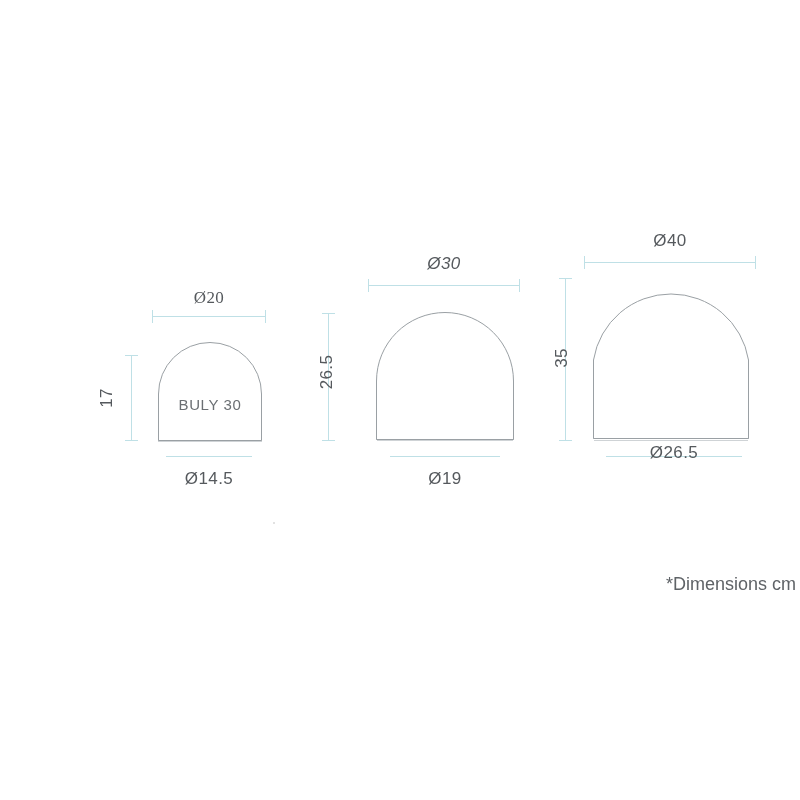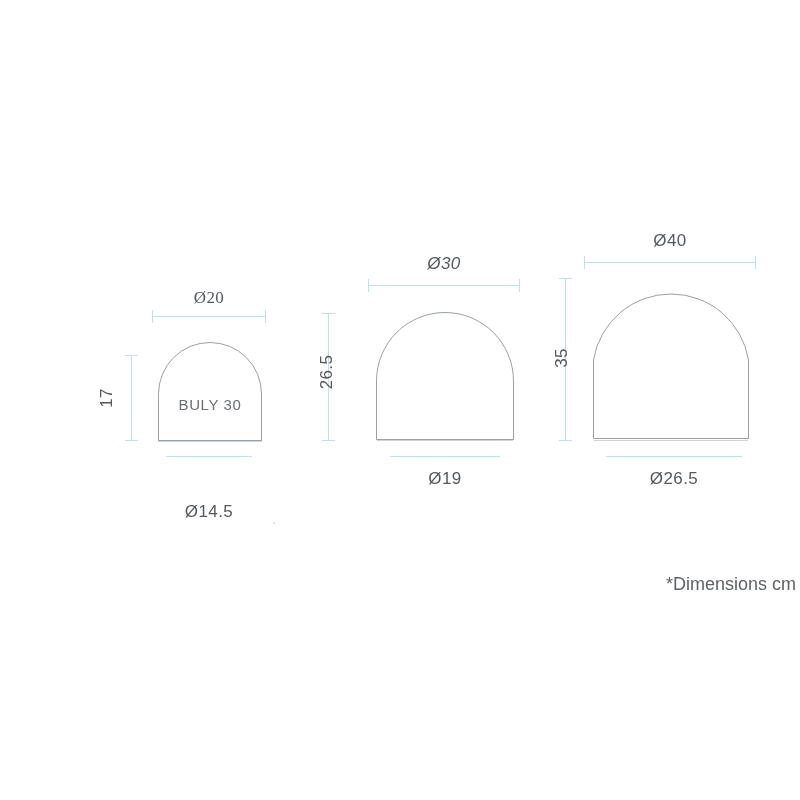--- a/index.html
+++ b/index.html
@@ -130,21 +130,21 @@
                Z"></path>
       <path class="lamp-base" d="M 6.5 104.5 L 109.5 104.5"></path>
       <path class="lamp-base" d="M 12 104.5 L 12 100" opacity="0"></path>
     </svg>
 
     <div class="rule-h" style="left:158px; top:441px; width:104px; background:#cfd3d6;"></div>
 
     <div class="model-label" style="left:152px; top:396px; width:116px;">BULY 30</div>
 
     <div class="rule-h" style="left:166px; top:456px; width:86px;"></div>
-    <div class="dim-label bottom" style="left:150px; top:469px; width:118px;margin-top:33px;">Ø14.5</div>
+    <div class="dim-label bottom" style="left:150px; top:469px; width:118px;">Ø14.5</div>
   </div>
 
   <div class="lamp-group" style="left:0; top:0; width:800px; height:800px;">
 
     <div class="rule-h" style="left:368px; top:285px; width:152px;"></div>
     <div class="tick-v" style="left:368px; top:279px; height:13px;"></div>
     <div class="tick-v" style="left:519px; top:279px; height:13px;"></div>
     <div class="dim-label top" style="left:368px; top:254px; width:152px;font-style:italic;">Ø30</div>
 
     <div class="rule-v" style="left:328px; top:313px; height:128px;"></div>
@@ -184,20 +184,20 @@
                L 9.5 88
                A 78.5 78.5 0 0 1 164.5 88
                L 164.5 166.5
                Z"></path>
       <path class="lamp-base" d="M 9.5 166.5 L 164.5 166.5"></path>
     </svg>
     <div class="rule-h" style="left:594px; top:440px; width:154px; background:#cfd3d6;"></div>
 
 
     <div class="rule-h" style="left:606px; top:456px; width:136px;"></div>
-    <div class="dim-label bottom" style="left:615px; top:469px; width:118px;">Ø26.5</div>
+    <div class="dim-label bottom" style="left:615px; top:443px; width:118px;">Ø26.5</div>
   </div>
 
   <div class="dot" style="left:273px; top:522px;"></div>
 
   <div class="footnote" style="left:666px; top:574px;">*Dimensions cm</div>
 
 </div>
 
 </body></html>

